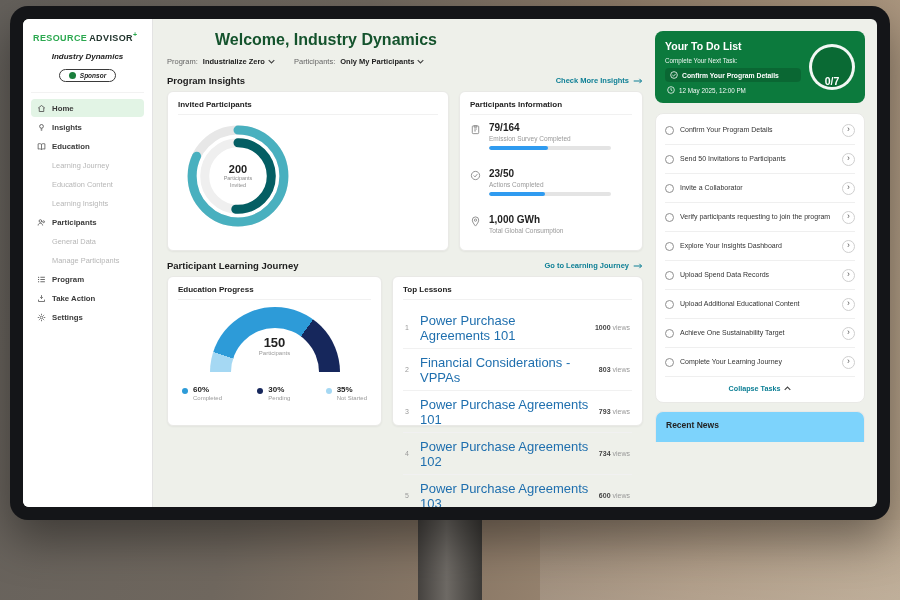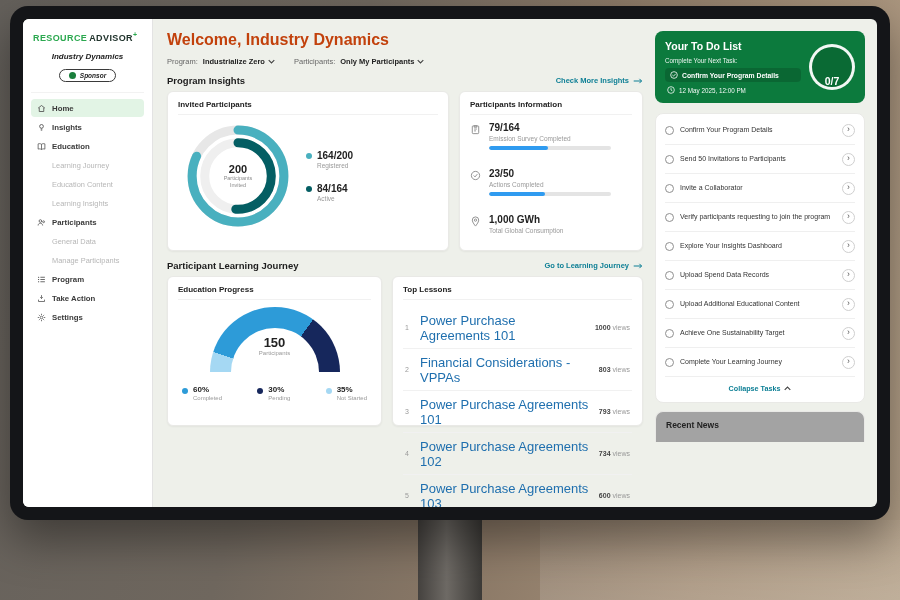--- a/index.html
+++ b/index.html
@@ -21,21 +21,21 @@
   .org-badge{display:inline-flex;align-items:center;gap:4px;border:1px solid #3a3a3a;border-radius:10px;padding:2px 9px;font-size:6.5px;font-weight:bold;color:#222;cursor:pointer;}
   .badge-ic{width:7px;height:7px;border-radius:50%;background:#1a7f3c;display:inline-block;}
   .nav{display:flex;flex-direction:column;gap:1px;}
   .nav-item{display:flex;align-items:center;gap:6px;font-size:7.8px;font-weight:bold;color:#3a3a3a;padding:4.5px 6px;border-radius:4px;cursor:pointer;}
   .nav-item .nicon{width:9px;height:9px;color:#4c4c4c;flex-shrink:0;}
   .nav-item.active{background:#e2f4e5;}
   .nav-item.sub{color:#b6b6b6;font-weight:normal;padding-left:21px;font-size:7.4px;}
 
   
   .main{flex:1;padding:12px 10px 0 14px;min-width:0;}
-  .title{font-size:16px;font-weight:bold;color:#c2410c;margin-bottom:8px;}
+  .title{font-size:16px;font-weight:bold;color:#14532d;margin-bottom:8px;margin-left:48px;}
   .filters{display:flex;align-items:flex-start;gap:5px;font-size:7.5px;color:#666;margin-bottom:9px;}
   .fvalue{display:inline-flex;align-items:center;gap:3px;font-weight:bold;color:#222;margin-right:14px;cursor:pointer;}
   .chev{width:7px;height:5px;color:#444;}
   .sec-head{display:flex;justify-content:space-between;align-items:center;margin-bottom:5px;}
   .sec-title{font-size:9.5px;font-weight:bold;color:#1d1d1d;}
   .sec-link{font-size:7.5px;font-weight:bold;color:#0d7f95;display:inline-flex;gap:4px;align-items:center;cursor:pointer;}
   .arrow-ic{width:10px;height:6px;}
   .cards-row{display:flex;gap:10px;margin-bottom:9px;}
   .card{background:#fff;border-radius:6px;border:1px solid #e9e9e6;box-shadow:0 1px 2px rgba(0,0,0,.05);padding:8px 10px;}
   .card-title{font-size:8px;font-weight:bold;color:#222;padding-bottom:5px;border-bottom:1px solid #f1f1f1;margin-bottom:7px;}
@@ -90,21 +90,21 @@
   .todo-next{display:flex;align-items:center;gap:4px;background:rgba(0,0,0,.15);border-radius:4px;padding:3px 5px;font-size:6.8px;font-weight:bold;margin-bottom:4px;cursor:pointer;}
   .todo-due{display:flex;align-items:center;gap:4px;font-size:6.3px;opacity:.95;padding-left:2px;}
   .mini-ic{width:8px;height:8px;flex-shrink:0;}
   .todo-ring{width:46px;height:46px;border-radius:50%;border:3px solid rgba(255,255,255,.95);background:#0a6a34;display:flex;align-items:flex-end;justify-content:center;font-size:10.5px;font-weight:bold;align-self:center;flex-shrink:0;}
   .task-card{background:#fff;border-radius:8px;border:1px solid #e9e9e6;padding:2px 9px;margin-bottom:8px;}
   .task-row{display:flex;align-items:center;gap:6px;padding:7.5px 0;border-bottom:1px solid #efefef;cursor:pointer;}
   .task-check{width:9px;height:9px;border:1.3px solid #8f8f8f;border-radius:50%;flex-shrink:0;}
   .task-label{flex:1;font-size:7px;color:#333;line-height:1.35;}
   .task-go{width:13px;height:13px;border:1px solid #cfcfcf;border-radius:50%;display:flex;align-items:center;justify-content:center;font-size:8.5px;color:#555;flex-shrink:0;line-height:1;padding-bottom:1px;}
   .collapse{display:flex;justify-content:center;align-items:center;gap:4px;padding:7px 0;font-size:7.2px;font-weight:bold;color:#0d7f95;cursor:pointer;}
-  .news-bar{background:#a3a3a3;border-radius:8px 8px 0 0;border:1px solid #e9e9e6;border-bottom:none;padding:8px 10px 12px;font-size:8.5px;font-weight:bold;color:#222;}
+  .news-bar{background:#7dd3fc;border-radius:8px 8px 0 0;border:1px solid #e9e9e6;border-bottom:none;padding:8px 10px 12px;font-size:8.5px;font-weight:bold;color:#222;}
 </style>
 </head>
 <body>
 
 <div class="bg"></div>
 <div class="bg-desk"></div>
 <div class="stand"></div>
 
 <div class="monitor">
 <div class="screen">
@@ -224,36 +224,20 @@
           <div class="donut-wrap">
             <svg class="donut" viewBox="0 0 120 120">
               <circle cx="60" cy="60" r="51" fill="none" stroke="#e7e7e7" stroke-width="10"></circle>
               <circle cx="60" cy="60" r="51" fill="none" stroke-width="10" stroke-linecap="round" transform="rotate(-90 60 60)" stroke="#49b0bf" stroke-dasharray="262.7628095462503 320.4424506661589"></circle>
               <circle cx="60" cy="60" r="37" fill="none" stroke="#efefef" stroke-width="10"></circle>
               <circle cx="60" cy="60" r="37" fill="none" stroke-width="10" stroke-linecap="round" transform="rotate(-90 60 60)" stroke="#045e63" stroke-dasharray="118.5637067464788 232.4778563656447"></circle>
             </svg>
             <div class="donut-center">
               <div class="dc-val">200</div>
               <div class="dc-label">Participants Invited</div>
-            </div>
-          </div>
-          <div class="legend-v">
-            <div class="leg-item">
-              <span class="dot" style="background: rgb(73, 176, 191);"></span>
-              <div>
-                <div class="leg-val">164/200</div>
-                <div class="leg-label">Registered</div>
-              </div>
-            </div>
-            <div class="leg-item">
-              <span class="dot" style="background: rgb(4, 94, 99);"></span>
-              <div>
-                <div class="leg-val">84/164</div>
-                <div class="leg-label">Active</div>
-              </div>
             </div>
           </div>
         </div>
       </section>
 
       <section class="card info">
         <div class="card-title">Participants Information</div>
         <div class="stat-row">
           <svg class="stat-icon" viewBox="0 0 24 24">
                 <rect x="5" y="4" width="14" height="17" rx="2" fill="none" stroke="currentColor" stroke-width="2"></rect>

